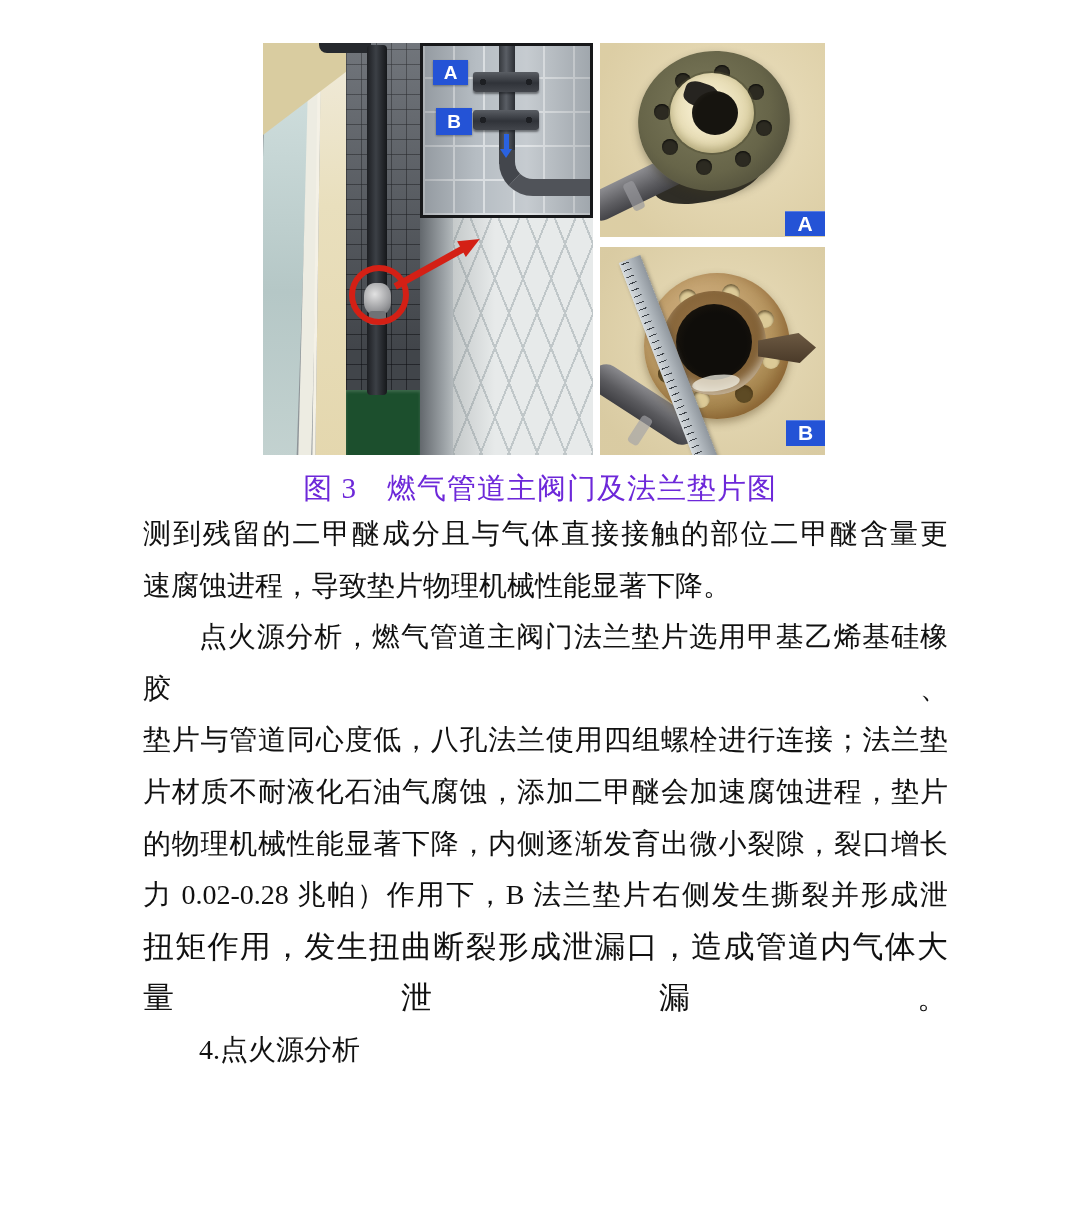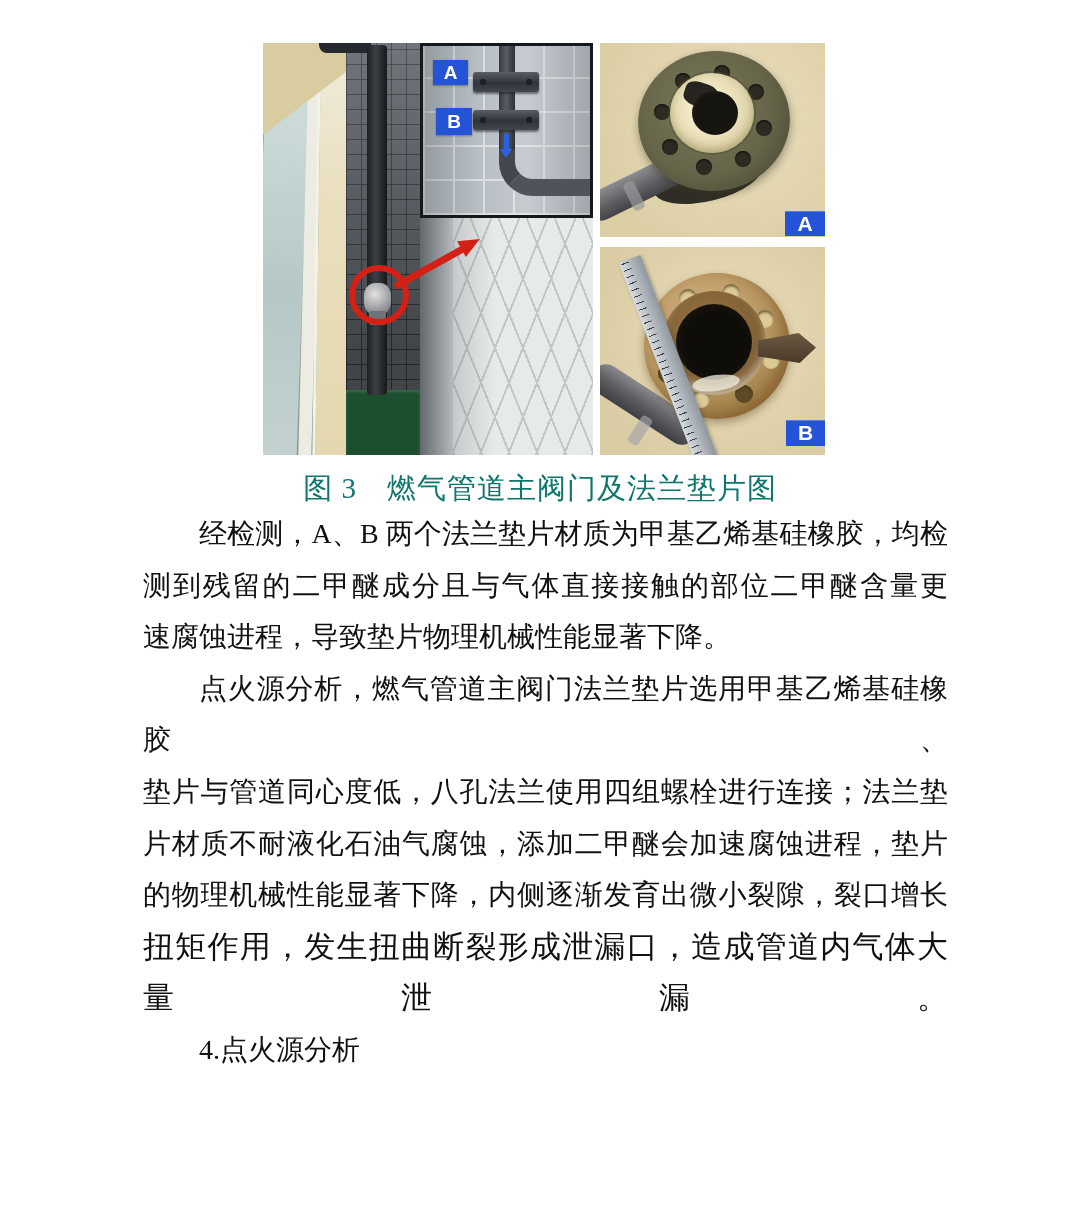--- a/index.html
+++ b/index.html
@@ -128,21 +128,21 @@
          background:linear-gradient(180deg,#6c5942,#4a3a29);
          clip-path:polygon(0 25%,70% 0,100% 48%,72% 100%,0 78%);}
   .b-ruler{left:18px;top:12px;width:23px;height:220px;transform:rotate(-21deg);
            transform-origin:top center;
            background:linear-gradient(90deg,#d7dcdf,#adb4ba 55%,#8f969d);
            box-shadow:1px 2px 4px rgba(60,60,60,.4);}
   .b-ruler:before{content:"";position:absolute;left:2px;top:0;width:8px;height:100%;
            background:repeating-linear-gradient(0deg,rgba(35,40,46,.85) 0 1px,transparent 1px 7px);}
 
   
-  .caption{left:0;right:0;top:469px;text-align:center;font-size:29px;letter-spacing:1px;color:#0f766e;}
+  .caption{left:0;right:0;top:469px;text-align:center;font-size:29px;letter-spacing:1px;color:#6d28d9;}
   .bodytext{left:143px;top:508px;width:805px;font-size:28px;line-height:51.6px;color:#111;}
   .jline{text-align:justify;text-align-last:justify;}
   .lline{text-align:left;}
   .ind{text-indent:2em;}
   .tight{font-size:31px;}
 </style>
 </head>
 <body>
 
 <div class="page">
@@ -214,24 +214,24 @@
     <div class="abs b-center"></div>
     <div class="abs b-shine"></div>
     <div class="abs b-tab"></div>
     <div class="abs b-ruler"></div>
     <div class="abs photo-label">B</div>
   </div>
 
   <div class="abs caption">图 3　燃气管道主阀门及法兰垫片图</div>
 
   <div class="abs bodytext">
-    <div class="jline ind">经检测，A、B 两个法兰垫片材质为甲基乙烯基硅橡胶，均检</div>
     <div class="jline">测到残留的二甲醚成分且与气体直接接触的部位二甲醚含量更</div>
     <div class="lline">速腐蚀进程，导致垫片物理机械性能显著下降。</div>
     <div class="jline ind">点火源分析，燃气管道主阀门法兰垫片选用甲基乙烯基硅橡胶、</div>
     <div class="jline">垫片与管道同心度低，八孔法兰使用四组螺栓进行连接；法兰垫</div>
     <div class="jline">片材质不耐液化石油气腐蚀，添加二甲醚会加速腐蚀进程，垫片</div>
     <div class="jline">的物理机械性能显著下降，内侧逐渐发育出微小裂隙，裂口增长</div>
+    <div class="jline">力 0.02-0.28 兆帕）作用下，B 法兰垫片右侧发生撕裂并形成泄</div>
     <div class="jline tight">扭矩作用，发生扭曲断裂形成泄漏口，造成管道内气体大量泄漏。</div>
     <div class="lline ind">4.点火源分析</div>
   </div>
 
 </div>
 
 </body></html>

